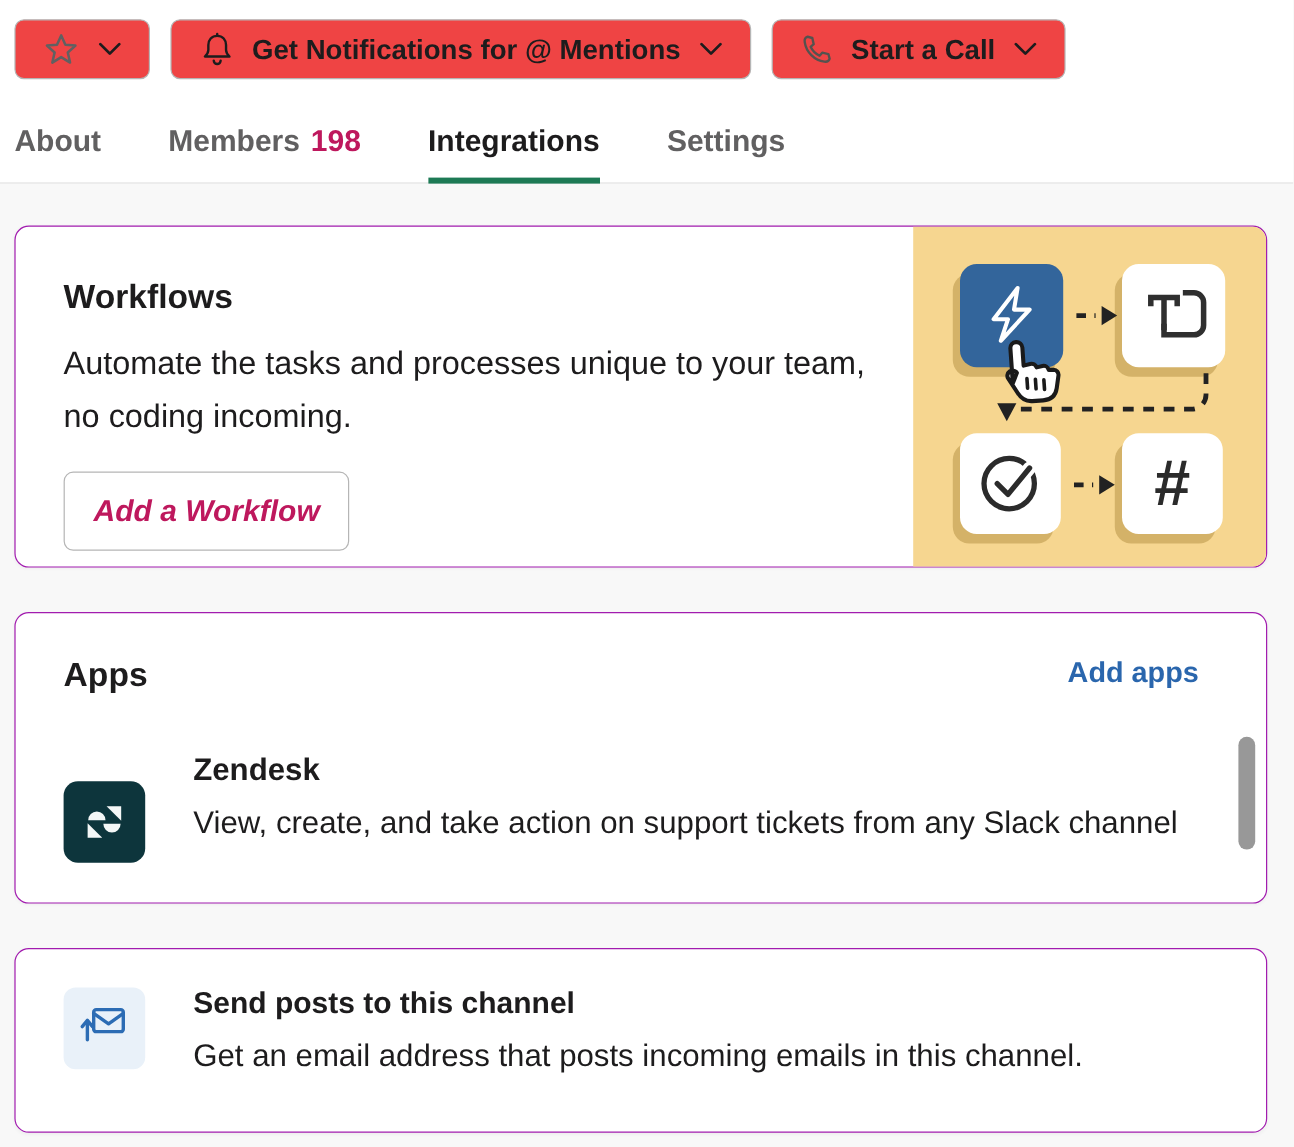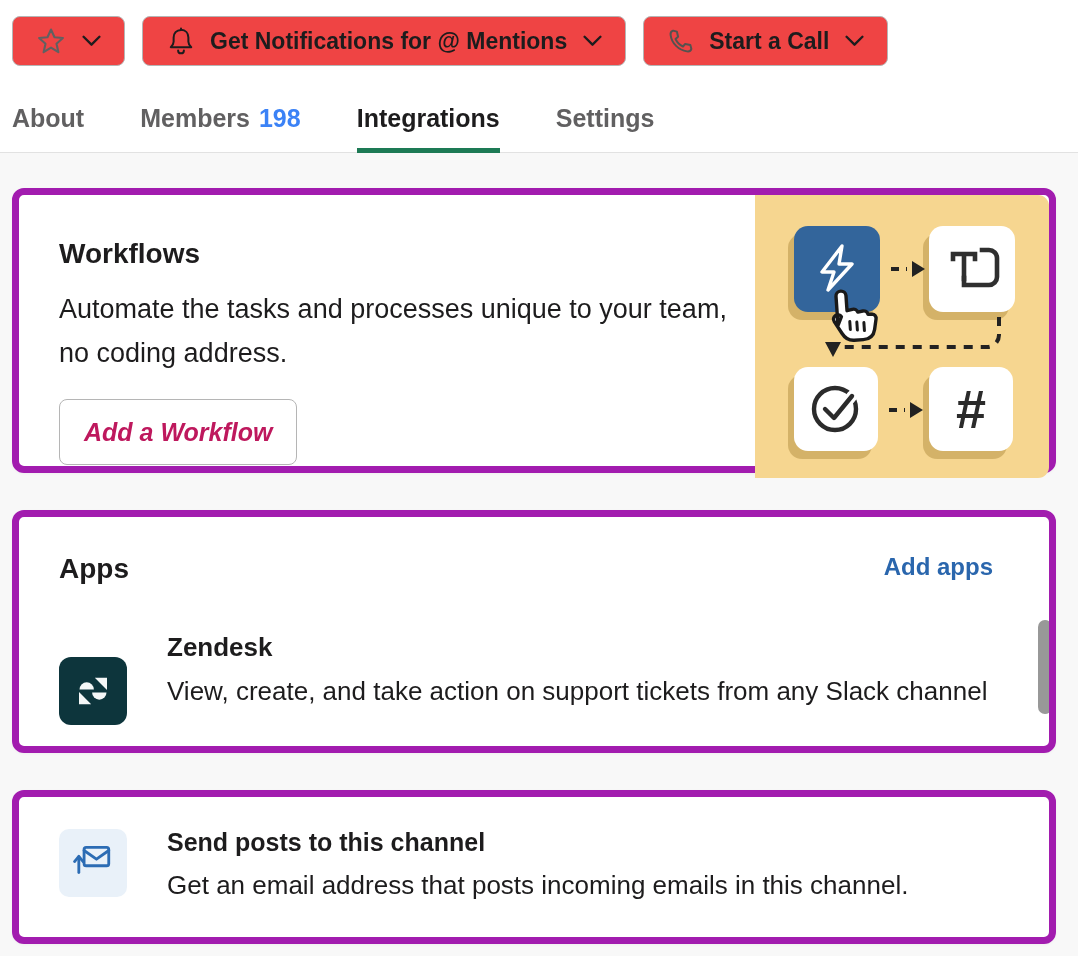--- a/index.html
+++ b/index.html
@@ -14,24 +14,24 @@
          background:#ef4444; border:1px solid #b5b5b5; border-radius:8px; padding:0 23px;
          font-size:23px; font-weight:700; color:#1d1c1d; cursor:pointer; }
   .btn svg { display:block; }
   .chev { margin-left:2px; }
 
   
   .tabs { position:absolute; left:12px; bottom:0; display:flex; gap:56px; height:58px; align-items:stretch; }
   .tab { display:flex; align-items:center; gap:9px; font-size:25px; font-weight:700; color:#616061;
          border-bottom:5px solid transparent; margin-bottom:-1px; cursor:pointer; padding-bottom:6px; }
   .tab.active { color:#1d1c1d; border-bottom-color:#1d7a55; }
-  .tab .count { color:#3b82f6; }
-
-  
-  .card { position:absolute; left:12px; width:1044px; background:#fff; border:7px solid #a21caf;
+  .tab .count { color:#be185d; }
+
+  
+  .card { position:absolute; left:12px; width:1044px; background:#fff; border:1px solid #a21caf;
           border-radius:12px; box-shadow:0 1px 3px rgba(0,0,0,0.04); }
 
   
   #workflows-card { top:188px; height:285px; }
   .wf-text { position:absolute; left:40px; top:42px; width:690px; }
   .wf-title { margin:0; font-size:28px; font-weight:700; line-height:34px; }
   .wf-desc { margin:16px 0 0 0; font-size:27px; line-height:44px; color:#1d1c1d; }
   .wf-btn { margin-top:24px; height:66px; padding:0 24px; font-size:25px; font-weight:700;
             background:#fff; border:1px solid #b5b5b5; border-radius:8px; color:#be185d; cursor:pointer;font-style:italic; }
   .illustration { position:absolute; top:0; right:0; width:294px; height:283px; background:#f6d690;
@@ -129,21 +129,21 @@
       </div>
       <div class="tab">
         <span>Settings</span>
       </div>
     </div>
   </div>
 
   <div class="card" id="workflows-card">
     <div class="wf-text">
       <h2 class="wf-title">Workflows</h2>
-      <p class="wf-desc">Automate the tasks and processes unique to your team, no coding address.</p>
+      <p class="wf-desc">Automate the tasks and processes unique to your team, no coding incoming.</p>
       <button class="wf-btn">Add a Workflow</button>
     </div>
 
     <div class="illustration">
       <div class="tile blue" style="left:39px; top:31px;">
         <span>
           <svg width="56" height="56" viewBox="0 0 56 56" fill="none" stroke="#ffffff" stroke-width="3.4" stroke-linejoin="round" stroke-linecap="round">
             <path d="M33 7 L13 33 h12 l-6 18 L43 25 H30 L33 7 z"></path>
           </svg>
         </span>

